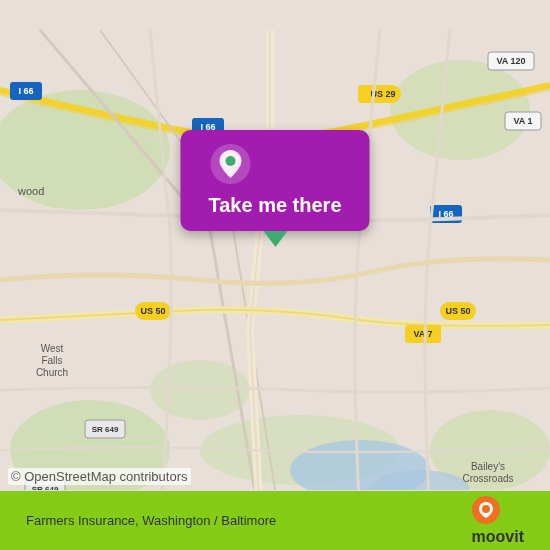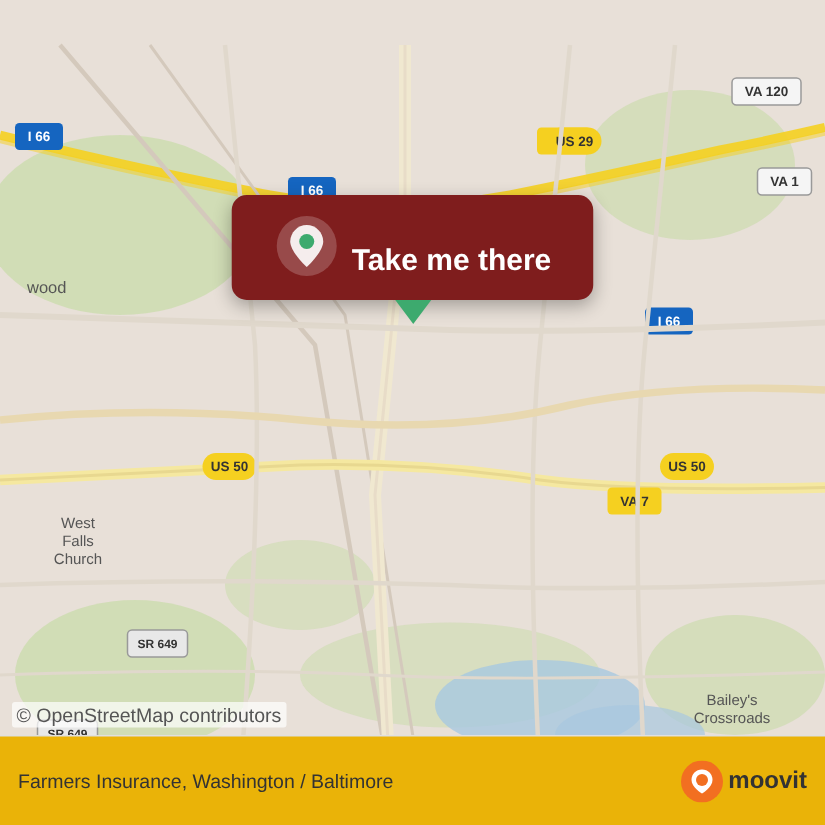--- a/index.html
+++ b/index.html
@@ -25,34 +25,34 @@
       background-color: #e8e0d8;
       position: absolute;
       top: 0; left: 0;
     }
 
     
     #bottom-bar {
       position: absolute;
       bottom: 0; left: 0; right: 0;
       height: 60px;
-      background: #eab308;
+      background: #84cc16;
       display: flex;
       align-items: center;
-      padding: 0 12px;
+      padding: 0 26px;
       gap: 26px;
       border-top: 1px solid #e0e0e0;
       z-index: 100;
     }
 
     #moovit-logo {
       display: flex;
-      align-items: center;
       gap: 4px;
       margin-left: auto;
+      flex-direction: column;
     }
 
     #moovit-logo-icon {
       width: 28px;
       height: 28px;
     }
 
     #moovit-text {
       font-size: 16px;
       font-weight: bold;
@@ -82,26 +82,26 @@
       top: 130px;
       left: 50%;
       transform: translateX(-50%);
       z-index: 200;
       display: flex;
       flex-direction: column;
       align-items: center;
     }
 
     #popup-card {
-      background: #7f1d1d;
+      background: #a21caf;
       border-radius: 10px;
       padding: 12px 28px 14px;
       display: flex;
-      flex-direction: row;
-      align-items: flex-end;
+      flex-direction: column;
+      align-items: flex-start;
       gap: 8px;
       box-shadow: 0 4px 12px rgba(0,0,0,0.3);
       min-width: 170px;
     }
 
     #location-pin-icon {
       width: 44px;
       height: 44px;
     }
 

